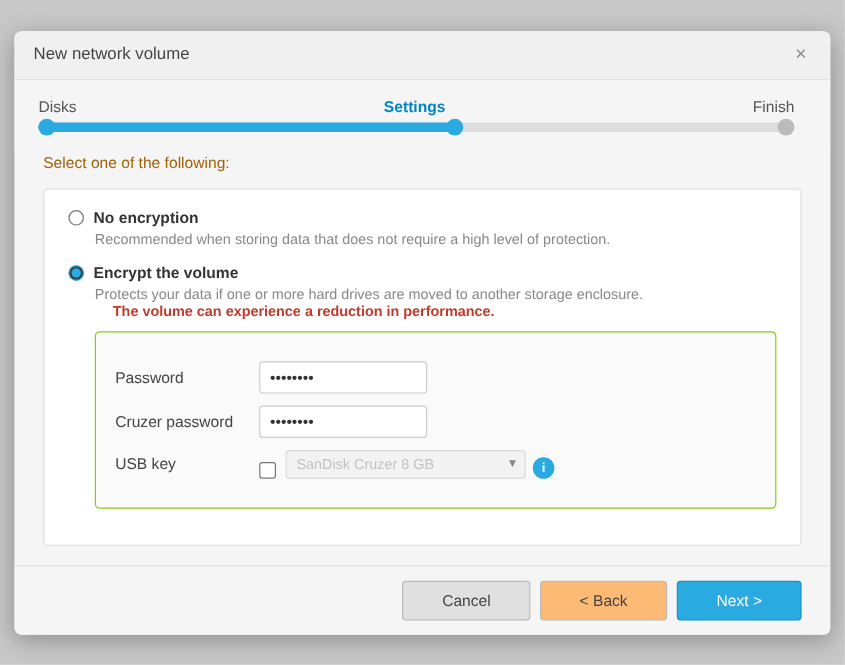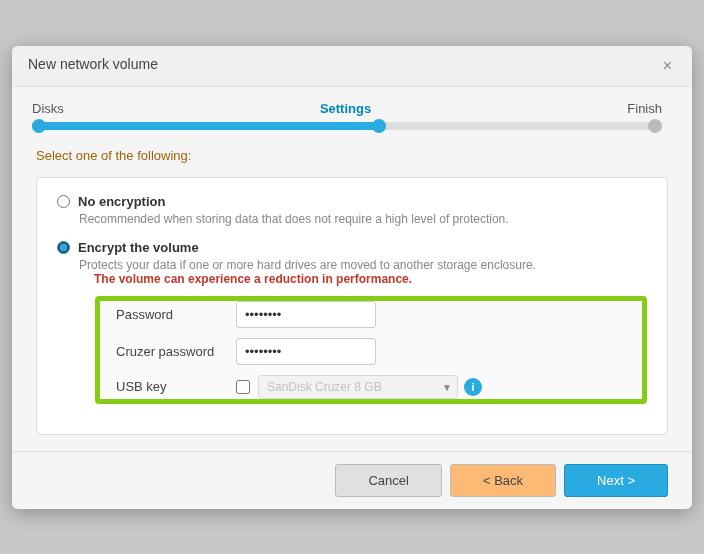--- a/index.html
+++ b/index.html
@@ -142,25 +142,25 @@
     }
     .radio-warn {
       font-size: 12px;
       color: #c0392b;
       margin-left: 37px;
       font-weight: bold;
     }
 
     
     .encrypt-form {
-      border: 5px solid #84cc16;
+      border: 1px solid #84cc16;
       border-radius: 4px;
-      padding: 0 16px;
+      padding: 24px 16px;
       margin-top: 10px;
-      margin-left: 38px;
+      margin-left: 22px;
       background: #fafafa;
     }
     .form-row {
       display: flex;
       align-items: center;
       margin-bottom: 10px;
     }
     .form-row:last-child { margin-bottom: 0; }
     .form-label {
       width: 120px;
@@ -172,21 +172,21 @@
       border-radius: 3px;
       padding: 5px 8px;
       font-size: 13px;
       width: 140px;
       color: #333;
       outline: none;
     }
 
     .usb-row {
       display: flex;
-      align-items: center;
+      align-items: flex-end;
     }
     .usb-checkbox {
       margin-right: 8px;
       width: 14px;
       height: 14px;
     }
     .usb-select {
       border: 1px solid #ccc;
       border-radius: 3px;
       padding: 4px 24px 4px 8px;

